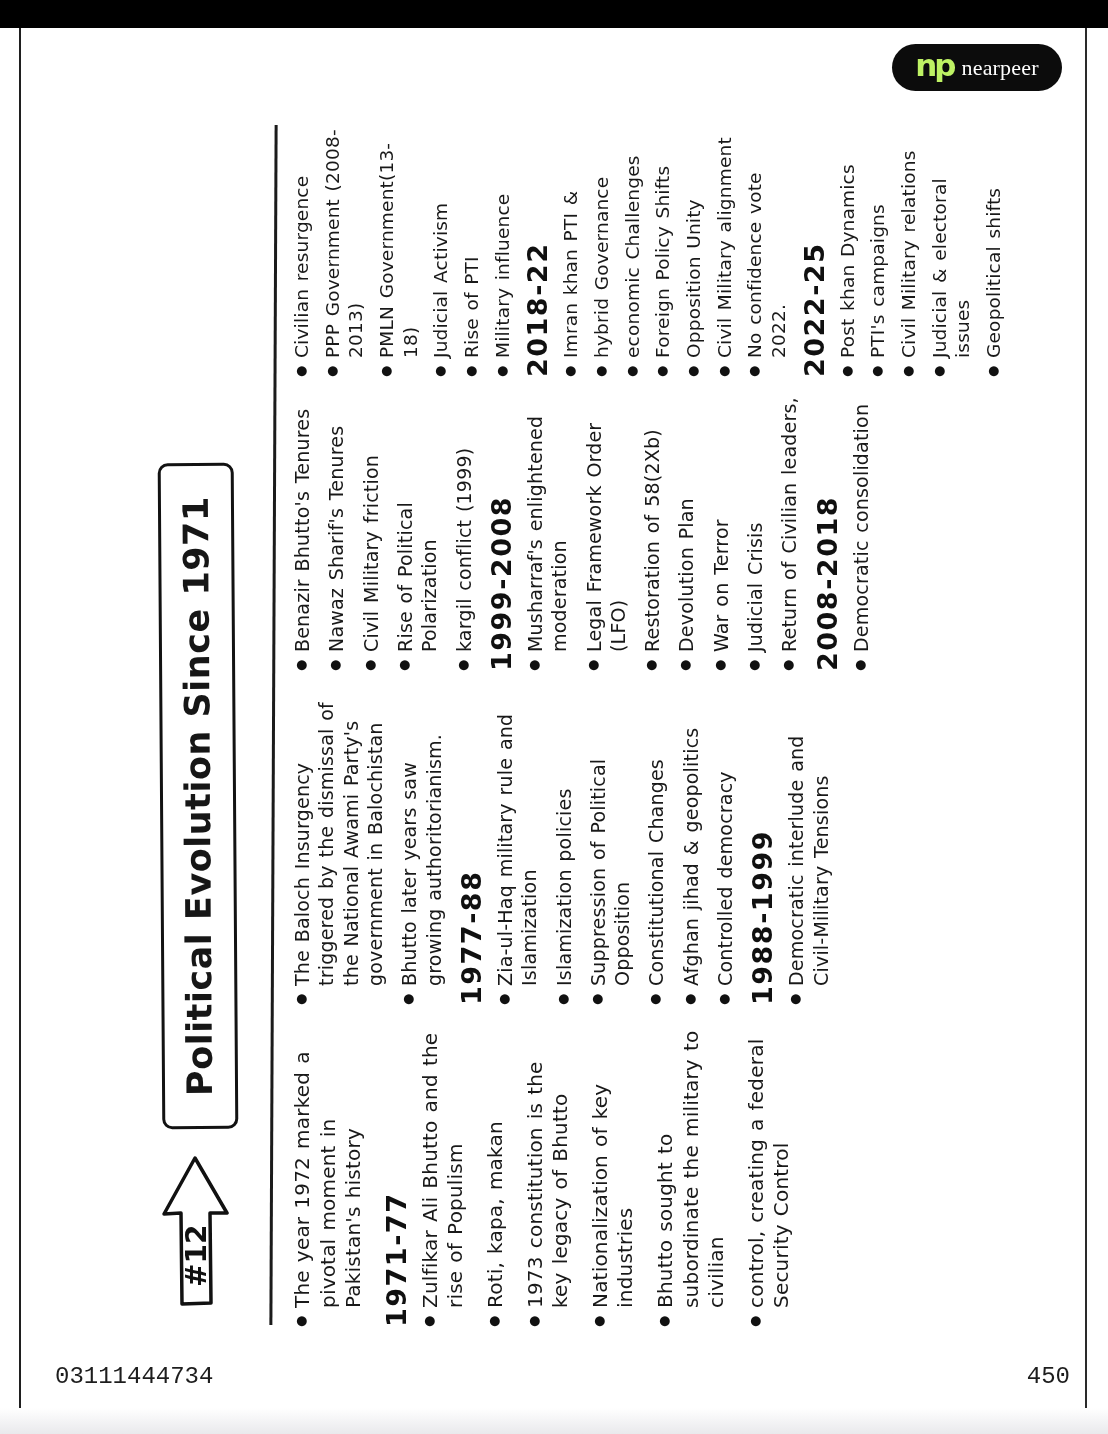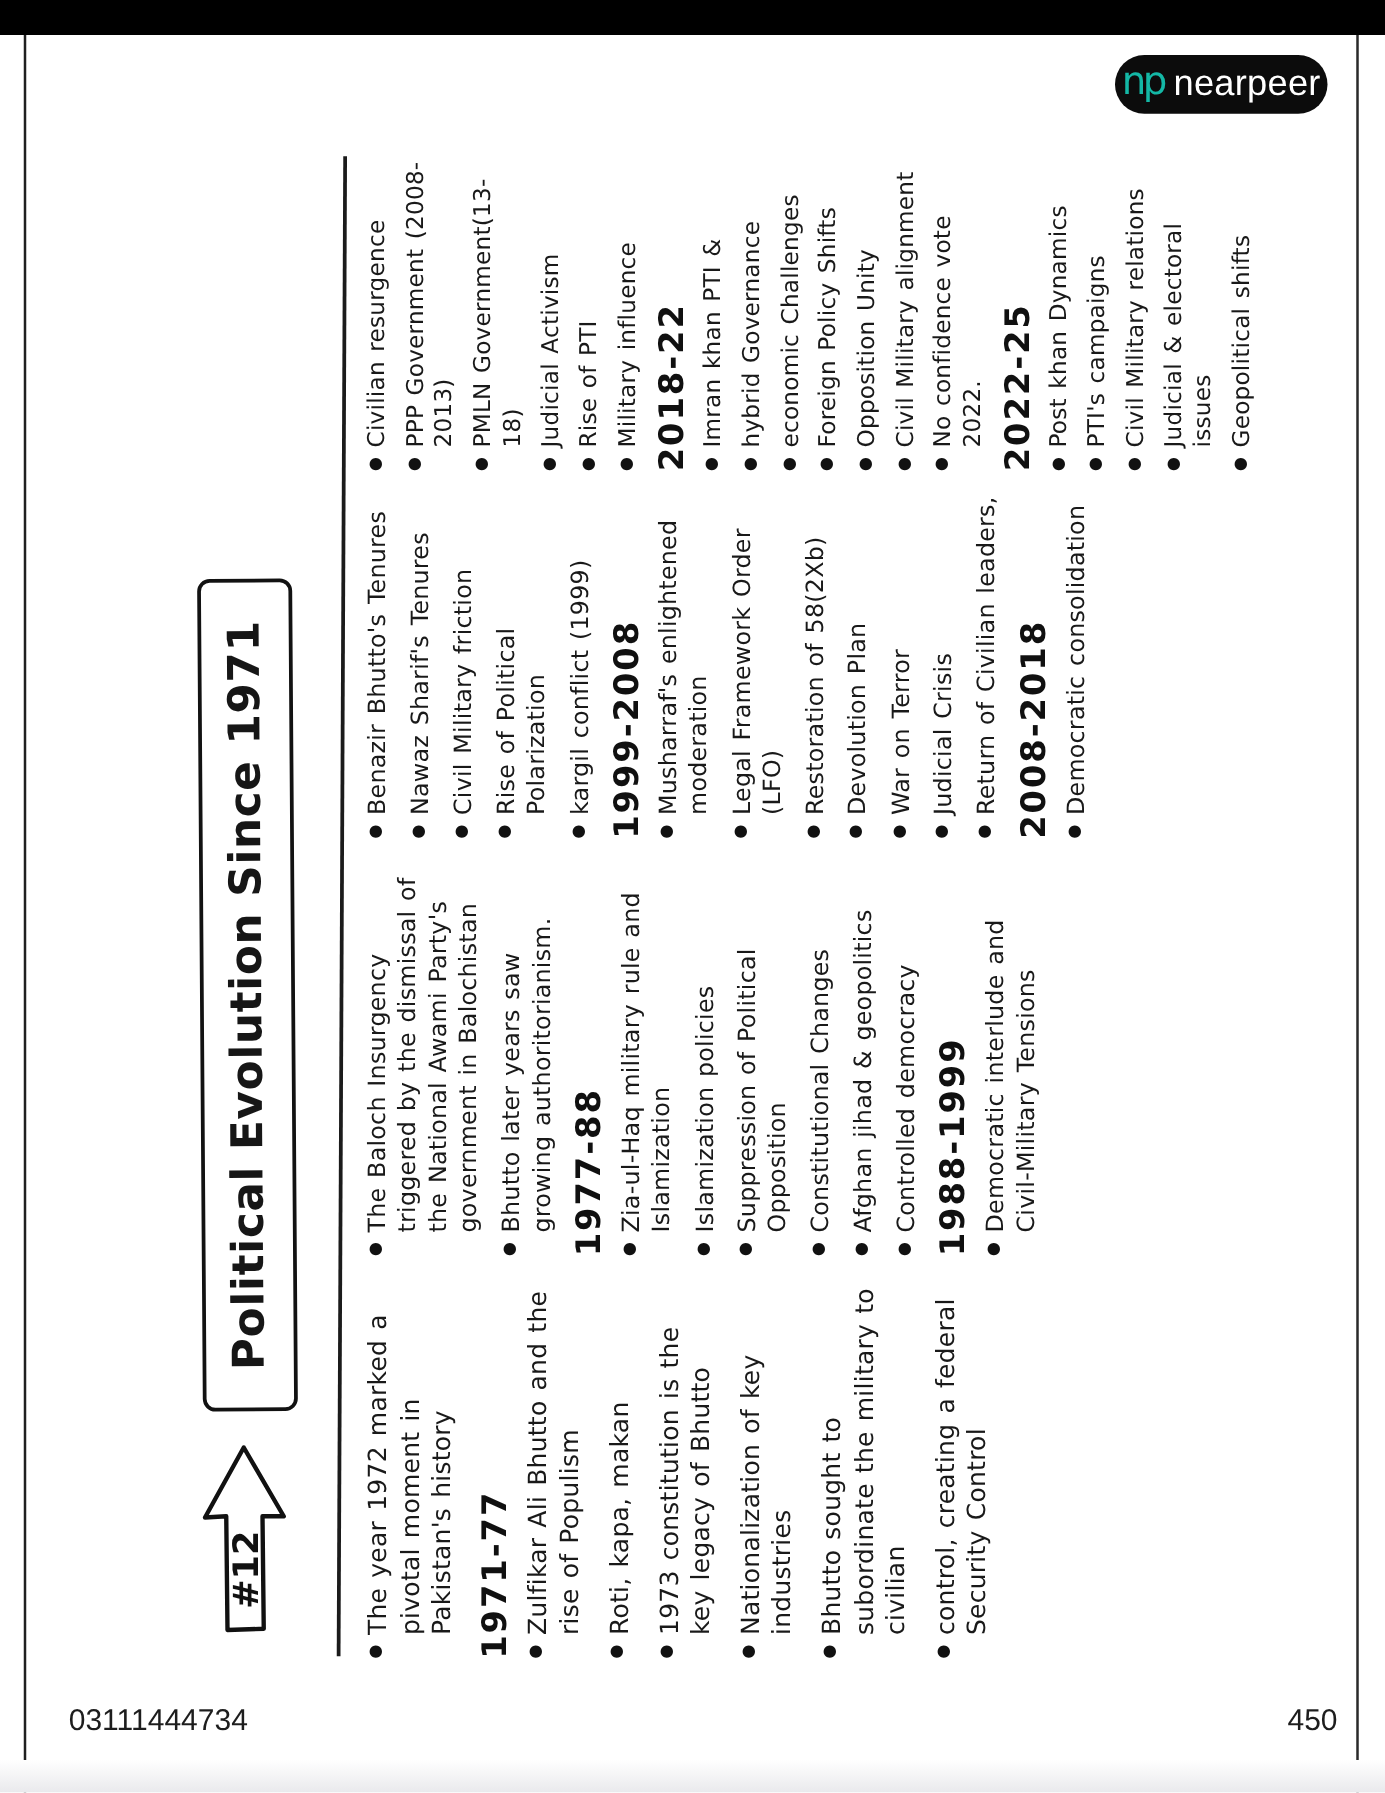--- a/index.html
+++ b/index.html
@@ -12,23 +12,23 @@
     position:absolute;left:19px;top:28px;width:1068px;height:1406px;
     border-left:2px solid #1f1f1f;border-right:2px solid #2a2a2a;box-sizing:border-box;
   }
   .bottom-shade{position:absolute;left:0;bottom:0;width:1108px;height:26px;
     background:linear-gradient(#ffffff,#e9e9ec);}
   
   .logo-pill{
     position:absolute;top:44px;right:46px;width:170px;height:47px;background:#0c0c0c;
     border-radius:24px;display:flex;align-items:center;justify-content:center;gap:8px;
   }
-  .np-mark{color:#14b8a6;font-weight:400;font-size:31px;letter-spacing:-3px;line-height:1;
+  .np-mark{color:#bef264;font-weight:700;font-size:31px;letter-spacing:-3px;line-height:1;
     transform:translateY(-2px);font-family:"DejaVu Sans",sans-serif;}
-  .logo-word{color:#fff;font-size:29px;letter-spacing:0.2px;font-family:Liberation Sans, sans-serif;}
+  .logo-word{color:#fff;font-size:22px;letter-spacing:0.2px;font-family:Liberation Serif, serif;}
   
   .notes{
     position:absolute;left:150px;top:112px;width:1225px;height:865px;
     transform-origin:0 0;transform:rotate(-90deg) translateX(-1225px);
   }
   .notes-header{position:absolute;left:28px;top:8px;display:flex;align-items:center;gap:22px;}
   .title-box{
     border:3.5px solid #121212;border-radius:10px;padding:15px 30px;
     font-size:35px;font-weight:700;letter-spacing:0.5px;transform:rotate(-0.4deg);
     white-space:nowrap;color:#161616;
@@ -49,21 +49,21 @@
   .heading{
     font-size:27px;font-weight:700;letter-spacing:1.5px;color:#101010;
     margin:8px 0 6px 0;
   }
   .col:nth-child(1) .bullet{margin-bottom:14px;font-size:20px;}
   .col:nth-child(4) .bullet{margin-bottom:7px;font-size:18.5px;}
   
   .arrow-wrap{flex:0 0 auto;}
   
   .footer{position:absolute;left:0;top:1363px;width:1108px;height:34px;
-    font-family:Liberation Sans, sans-serif;font-size:24px;color:#1d1d1d;}
+    font-family:Liberation Mono, monospace;font-size:24px;color:#1d1d1d;}
   .footer .phone{position:absolute;left:55px;top:0;}
   .footer .site{position:absolute;left:0;right:0;text-align:center;top:0;}
   .footer .pageno{position:absolute;right:38px;top:0;}
 </style>
 </head>
 <body>
 
 <div class="top-bar"></div>
 <div class="page-frame"></div>
 

